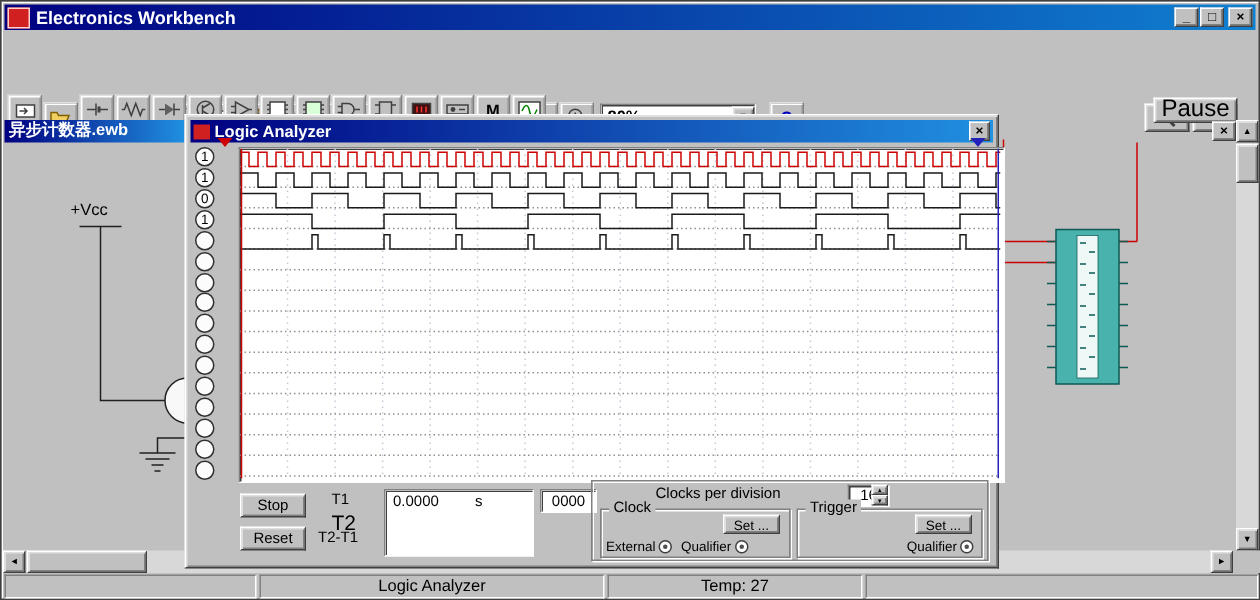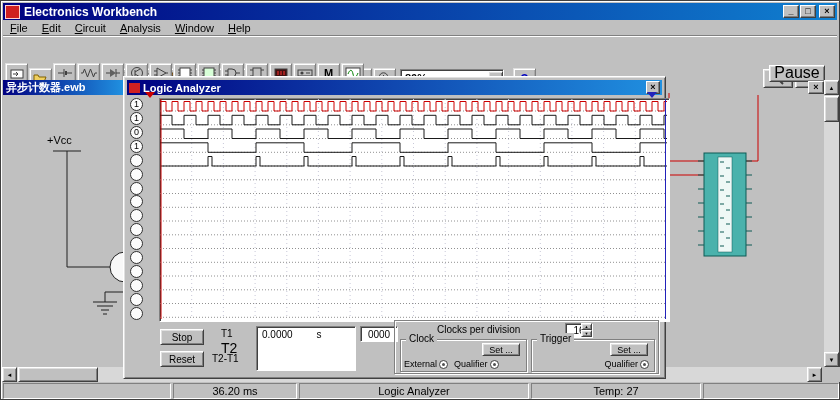--- a/index.html
+++ b/index.html
@@ -41,28 +41,20 @@
 <div id="root">
 
   <div class="abs" style="left:2px;top:2px;width:834px;height:17px;background:linear-gradient(90deg,#000080,#1080d0);display:flex;align-items:center;padding:4px 2px;box-sizing:border-box;">
     <span style="width:13px;height:12px;background:#d02020;border:1px solid #ffd0d0;display:inline-block;margin-right:4px;flex:none;"></span>
     <span style="color:#fff;font-weight:bold;font-size:12px;flex:1;white-space:nowrap;">Electronics Workbench</span>
     <span class="winbtn">_</span>
     <span class="winbtn">□</span>
     <span class="winbtn" style="margin-left:3px;">×</span>
   </div>
 
-  <div class="abs" style="left:2px;top:19px;width:834px;height:16px;display:flex;align-items:center;border-bottom:1px solid #808080;box-shadow:0 1px 0 #fff;box-sizing:border-box;">
-      <span class="menu-item">File</span>
-      <span class="menu-item">Edit</span>
-      <span class="menu-item">Circuit</span>
-      <span class="menu-item">Analysis</span>
-      <span class="menu-item">Window</span>
-      <span class="menu-item">Help</span>
-    </div>
 
   <div class="abs" style="left:2px;top:37px;width:834px;height:24px;display:flex;align-items:center;gap:1px;padding-left:2px;box-sizing:border-box;margin-top:28px;">
     <div class="tbtn">
         <svg width="16" height="14">
           <rect x="4" y="1" width="8" height="12" fill="#fff" stroke="#404040"></rect>
         </svg>
       </div>
     <div class="tbtn">
         <svg width="16" height="14">
           <path d="M1 11V4h4l1 2h7l-2 5z" fill="#f0d060" stroke="#806000"></path>
@@ -435,19 +427,18 @@
       </div>
     <div class="raised" style="position:absolute;left:16px;top:0;width:80px;height:15px;"></div>
     <div class="raised sarrow" style="position:absolute;right:0;top:0;">
       <span>►</span>
       </div>
   </div>
   <div class="abs" style="left:821px;top:366px;width:18px;height:15px;background:#c0c0c0;z-index:3;"></div>
 
   <div class="abs" style="left:2px;top:382px;width:836px;height:16px;display:flex;gap:2px;z-index:3;">
     <div class="spanel" style="width:168px;"></div>
-    <div class="spanel" style="width:124px;">36.20 ms</div>
     <div class="spanel" style="width:230px;">Logic Analyzer</div>
     <div class="spanel" style="width:170px;">Temp: 27</div>
     <div class="spanel" style="flex:1;"></div>
   </div>
 
 </div>
 
 </body></html>

